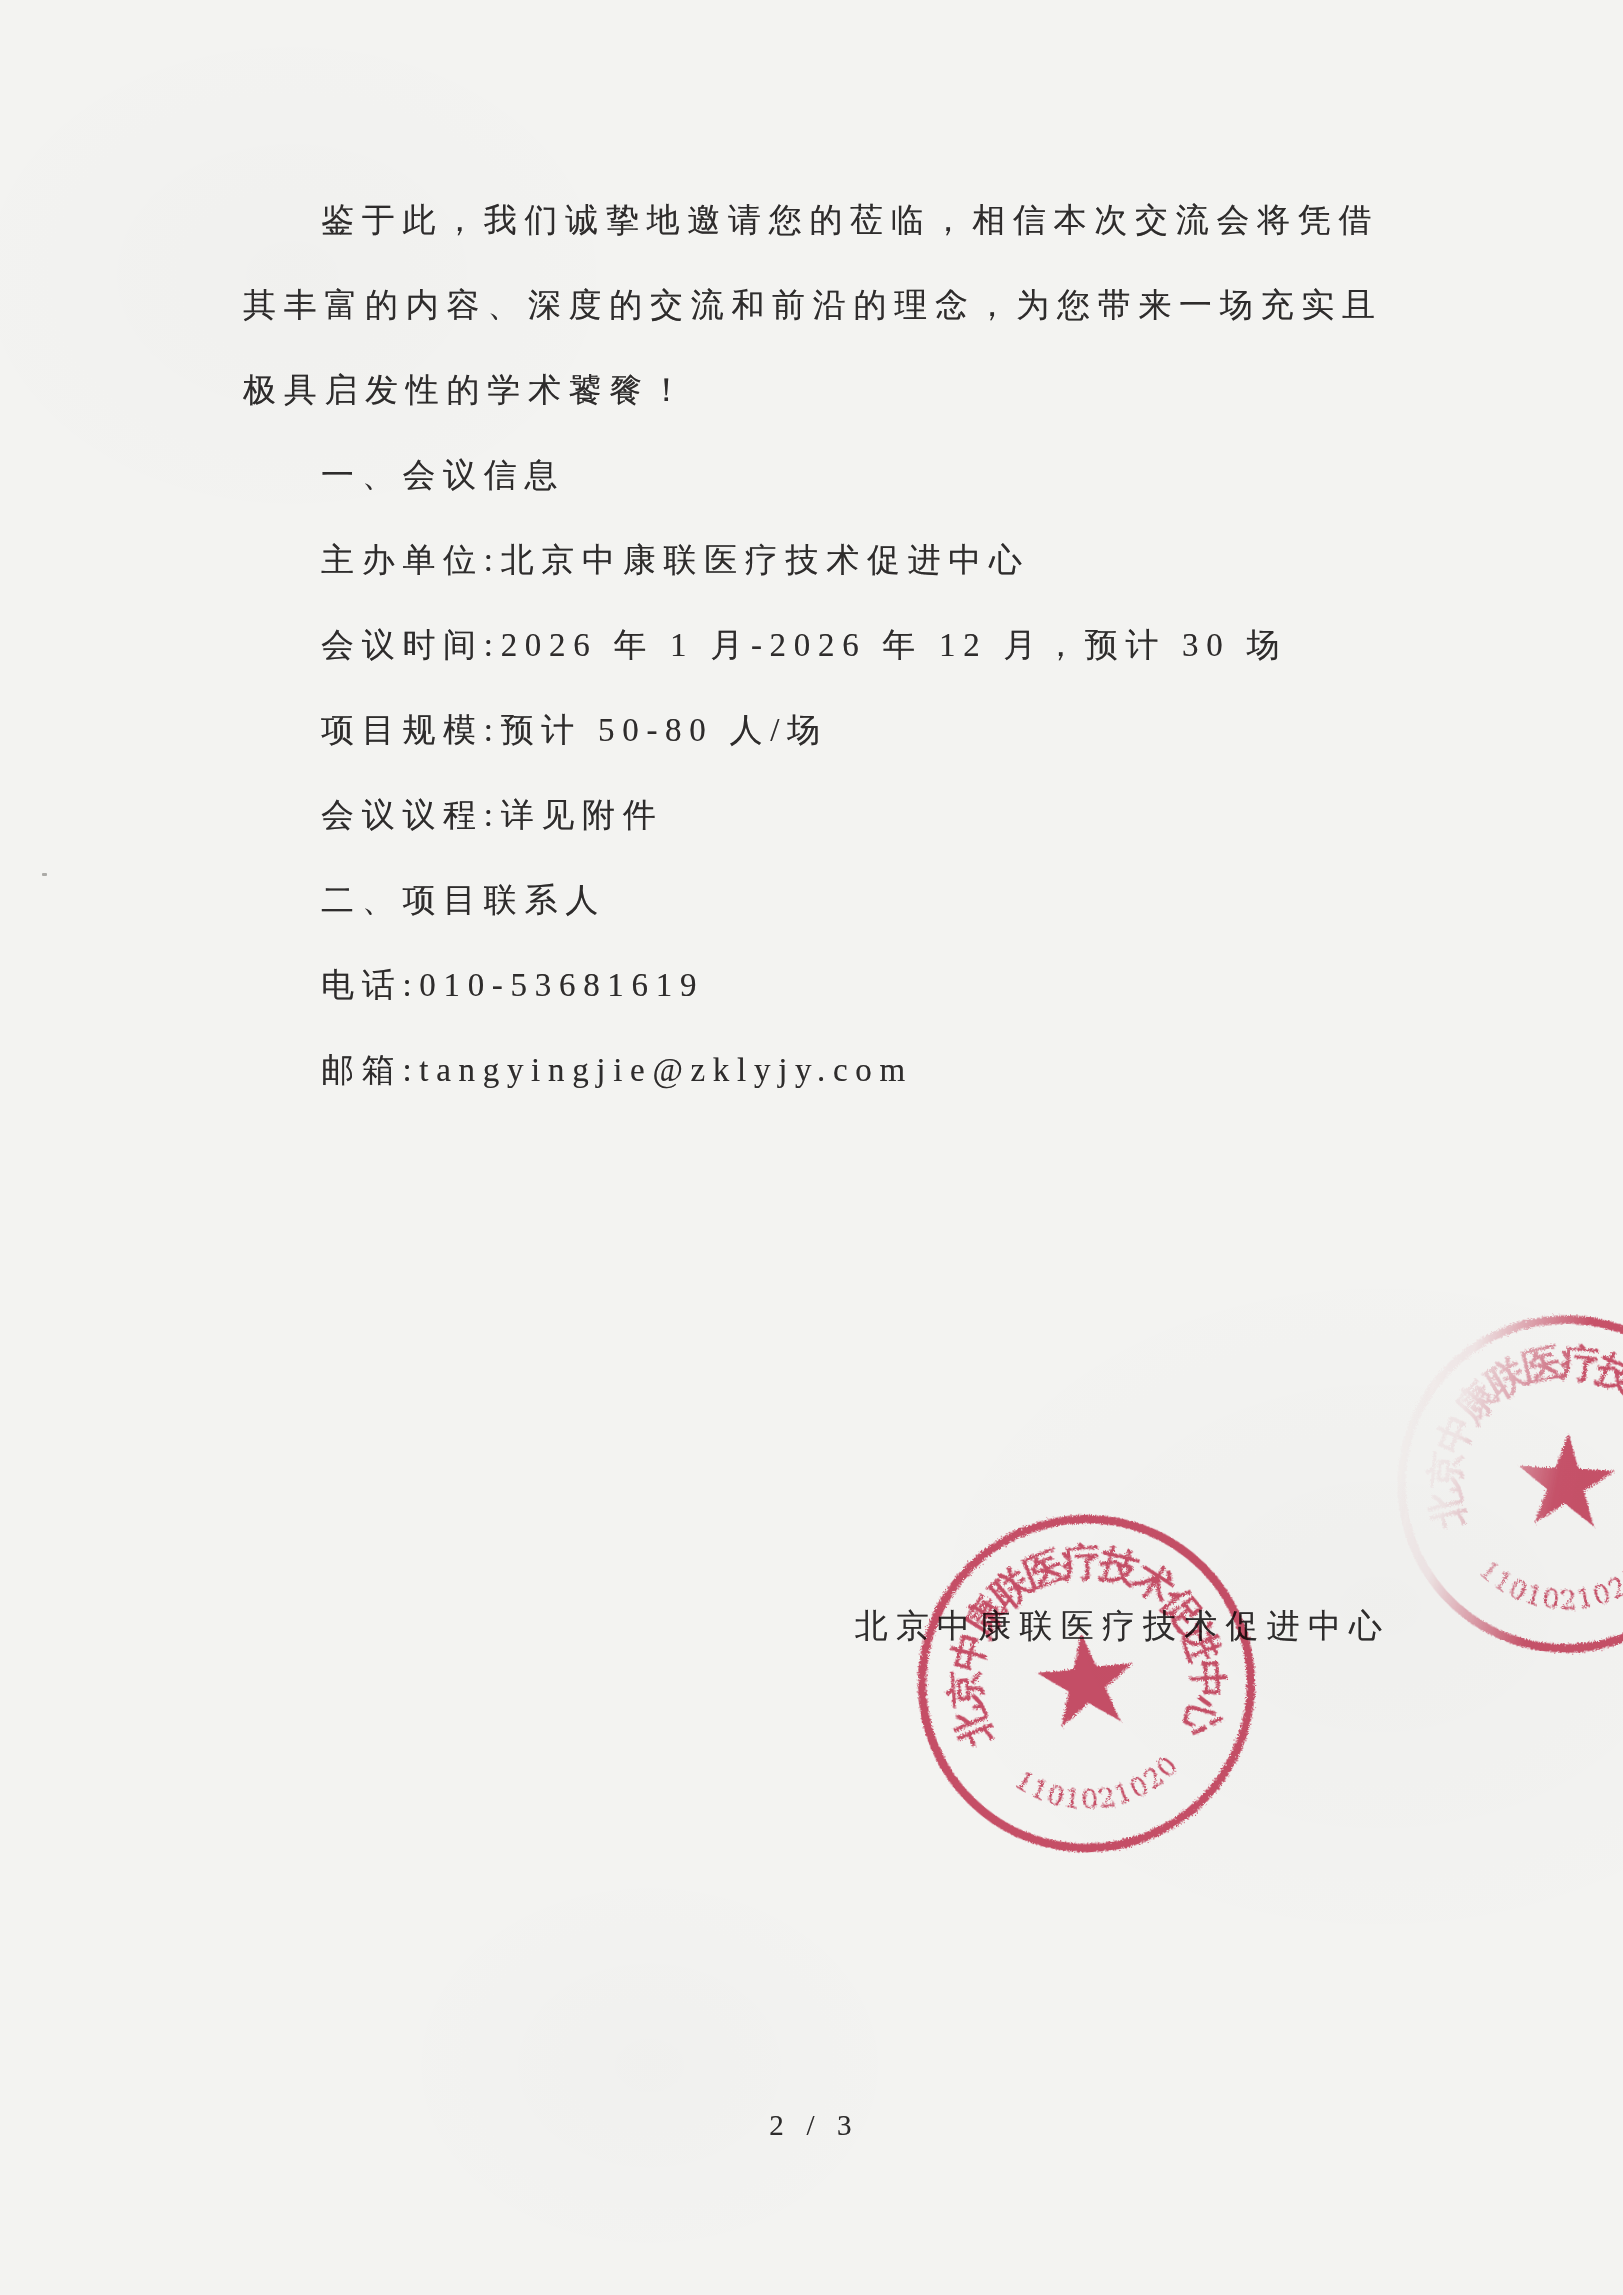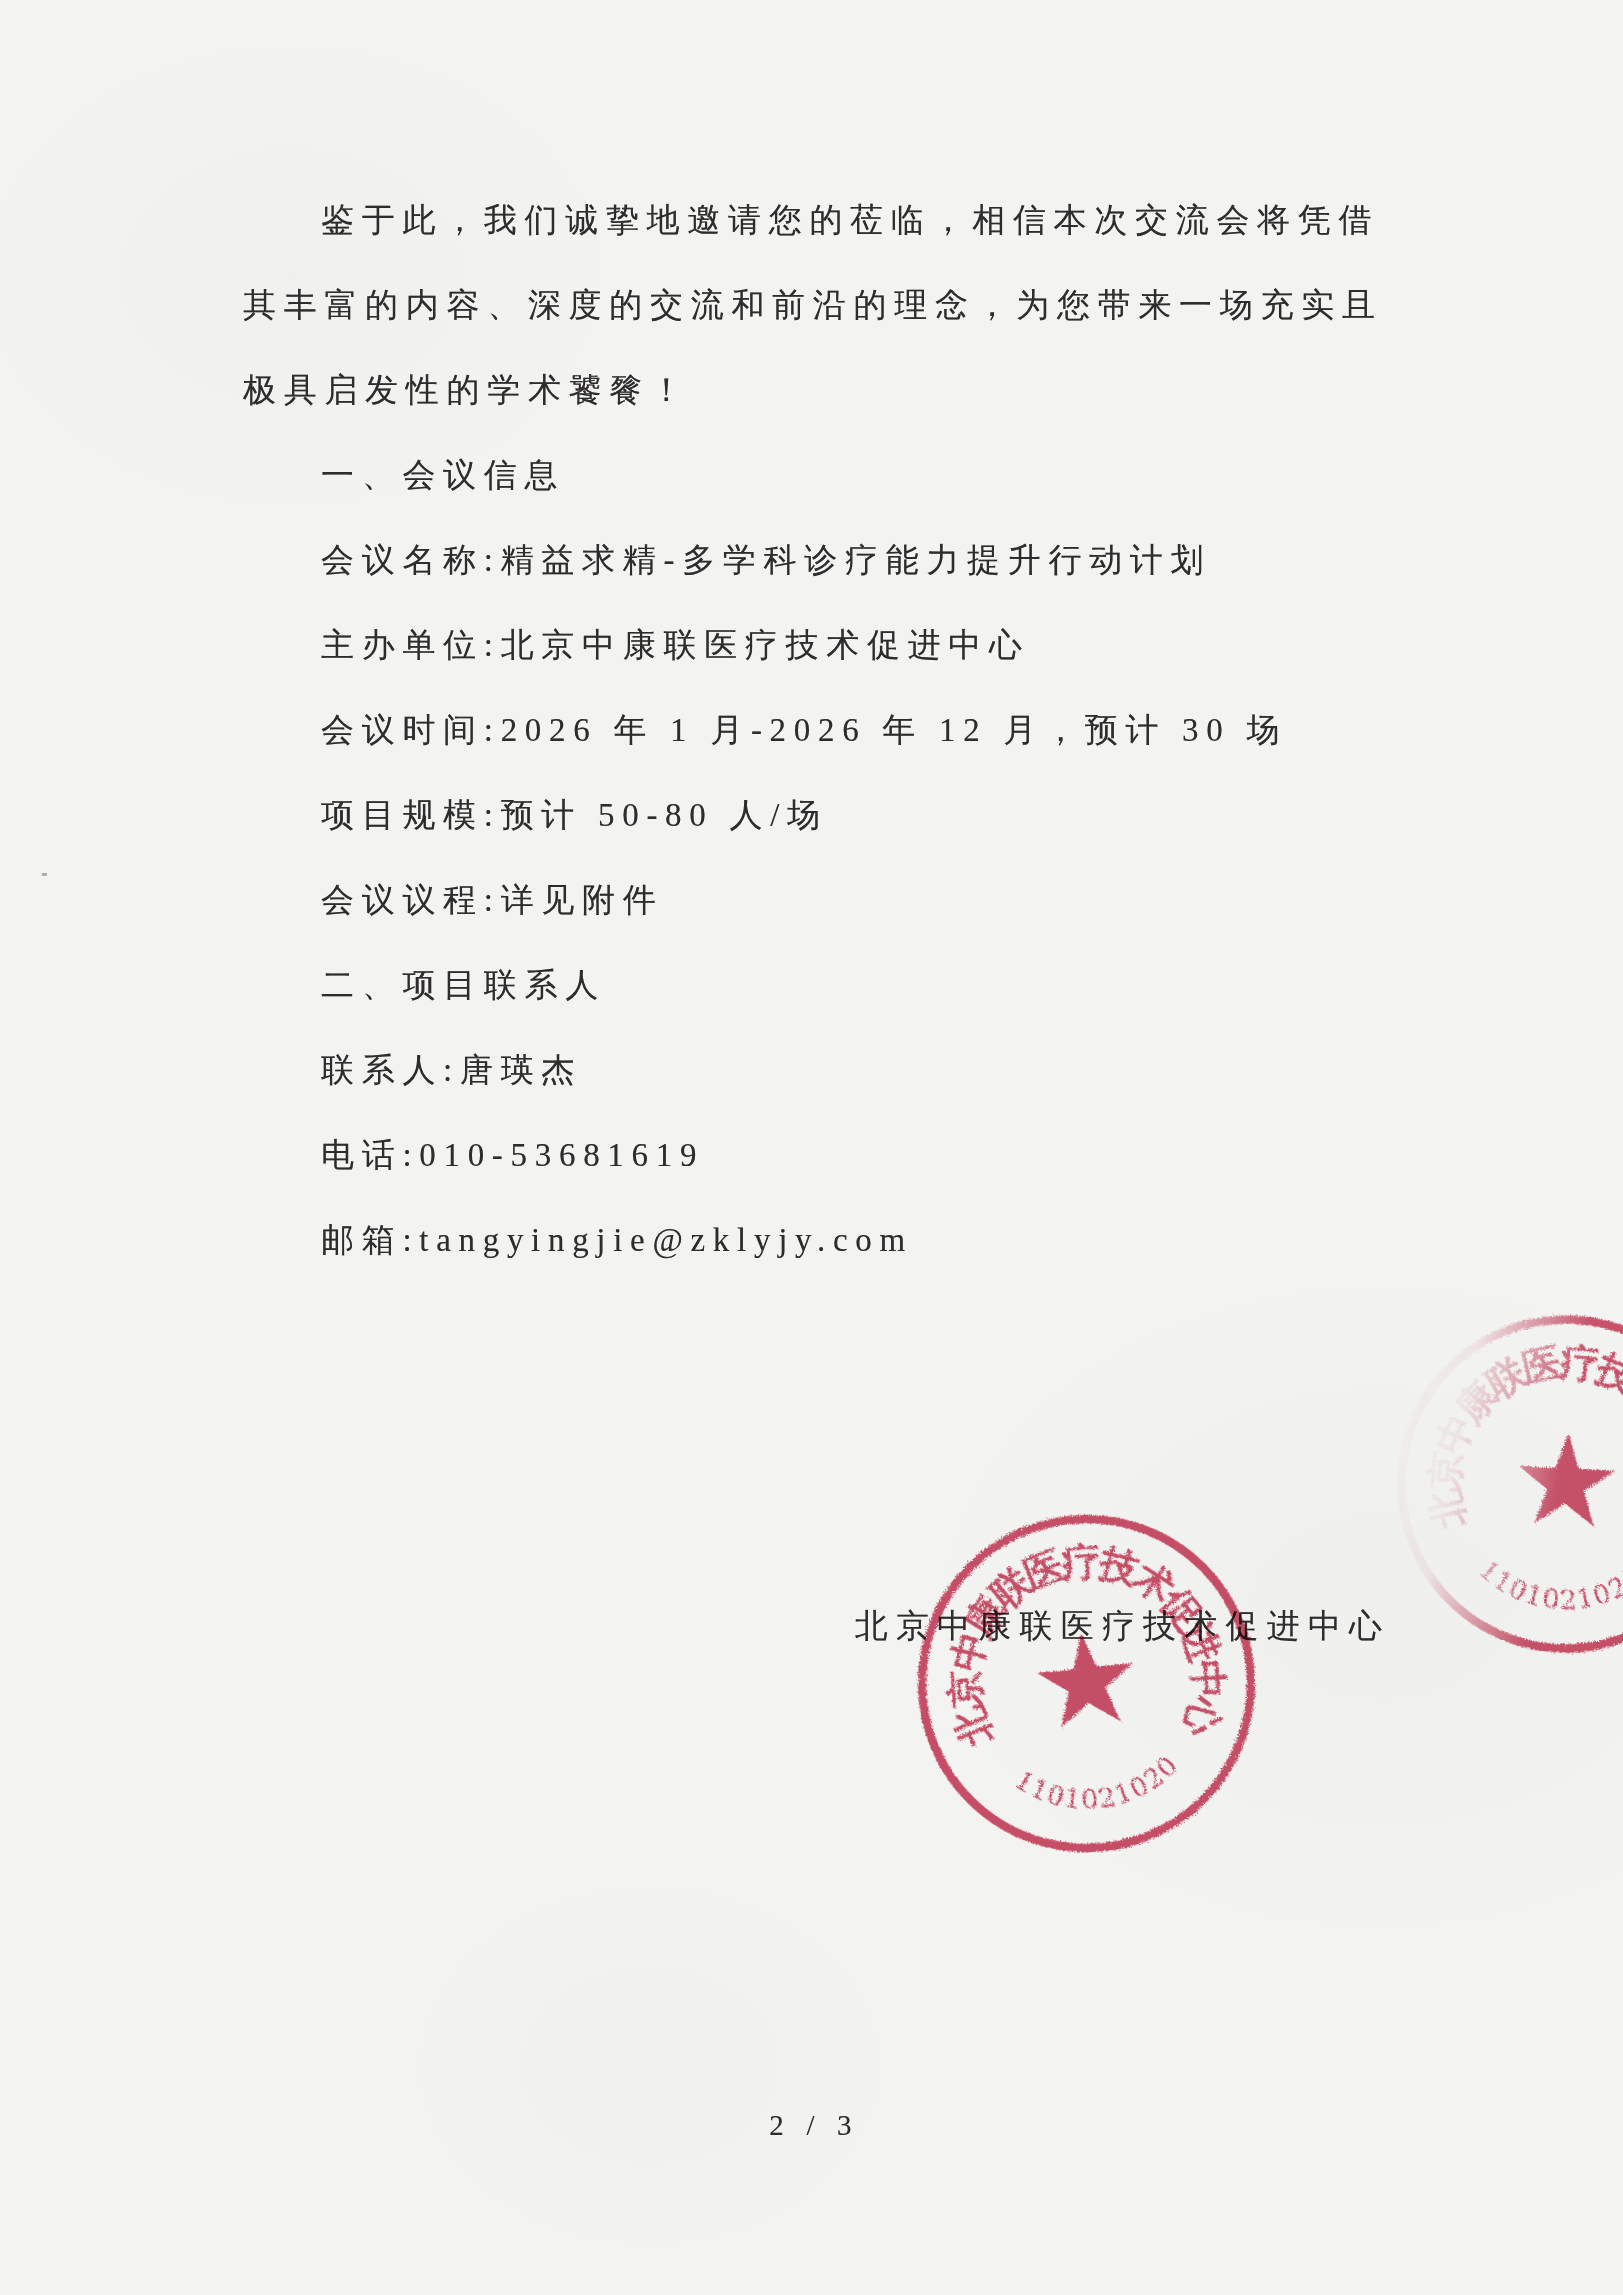--- a/index.html
+++ b/index.html
@@ -50,27 +50,25 @@
 </head>
 <body>
 
 <div class="page">
 
   <div class="body-text">
     <span class="line indent">鉴于此，我们诚挚地邀请您的莅临，相信本次交流会将凭借</span>
     <span class="line">其丰富的内容、深度的交流和前沿的理念，为您带来一场充实且</span>
     <span class="line">极具启发性的学术饕餮！</span>
     <span class="line indent">一、会议信息</span>
-    <span class="line indent">会议名称:精益求精-多学科诊疗能力提升行动计划</span>
     <span class="line indent">主办单位:北京中康联医疗技术促进中心</span>
     <span class="line indent">会议时间:2026 年 1 月-2026 年 12 月，预计 30 场</span>
     <span class="line indent">项目规模:预计 50-80 人/场</span>
     <span class="line indent">会议议程:详见附件</span>
     <span class="line indent">二、项目联系人</span>
-    <span class="line indent">联系人:唐瑛杰</span>
     <span class="line indent">电话:010-53681619</span>
     <span class="line indent">邮箱:tangyingjie@zklyjy.com</span>
   </div>
 
   <div class="signature">
     <div class="org">北京中康联医疗技术促进中心</div>
   </div>
 
   <div class="footer">2 / 3</div>
 

